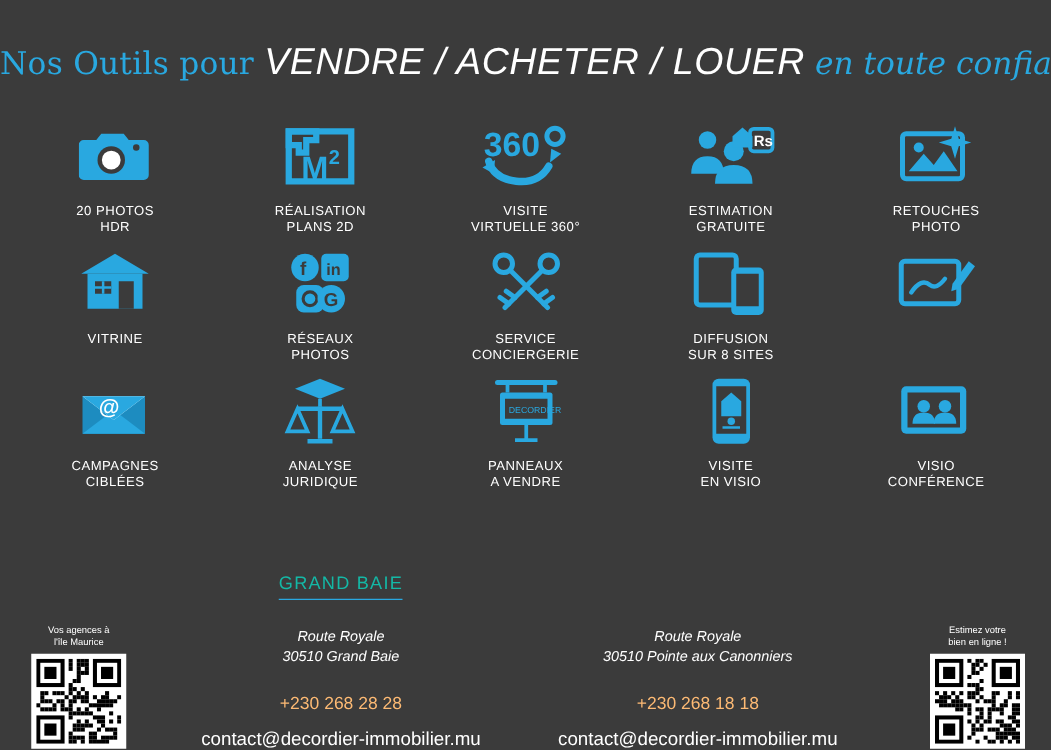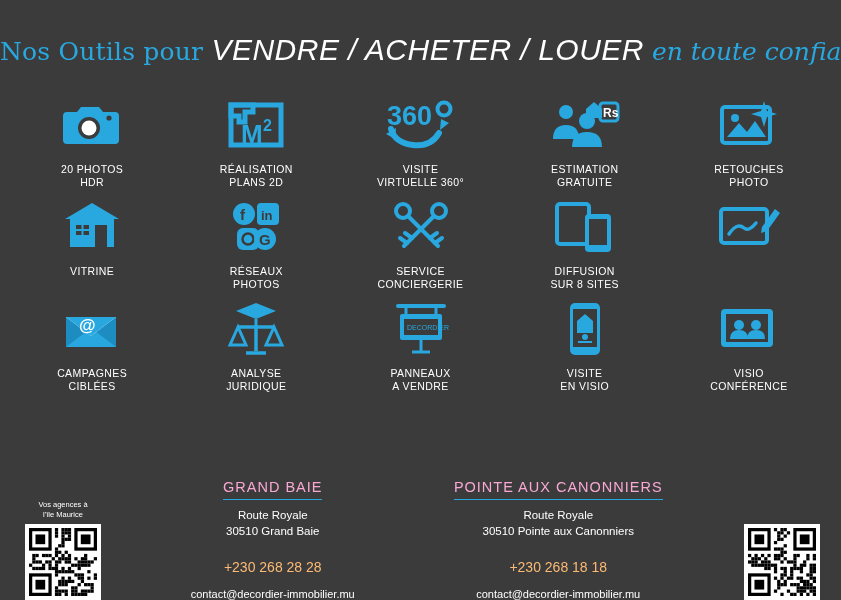--- a/index.html
+++ b/index.html
@@ -125,39 +125,40 @@
     display: block;
   }
   .addr-col {
     flex: 1 1 0;
     text-align: center;
     padding-top: 14px;
   }
   .addr-title {
     font-size: 14.5px;
     letter-spacing: 1px;
-    color: #f9a8d4;
+    color: #14b8a6;
     padding-bottom: 4px;
     display: inline-block;
     border-bottom: 1px solid #29a8e0;
-    margin-bottom: 7px;
+    margin-bottom: 22px;
   }
   .addr-line {
     font-size: 11.5px;
     line-height: 16px;
     color: #ffffff;
+    font-style: italic;
   }
   .addr-phone {
     font-size: 14px;
     color: #fdba74;
     margin-top: 20px;
     margin-bottom: 3px;
   }
   .addr-mail {
-    font-size: 11px;
+    font-size: 15px;
     color: #ffffff;
     margin-top: 13px;
   }
   .center-col {
     flex: 1 1 0;
     text-align: center;
     padding-top: 10px;
   }
   .script-title {
     font-family: "DejaVu Serif", serif;
@@ -593,28 +594,31 @@
     <div class="addr-col">
       <div class="addr-title">GRAND BAIE</div>
       <div class="addr-line">Route Royale</div>
       <div class="addr-line">30510 Grand Baie</div>
       <div class="addr-phone">+230 268 28 28</div>
       <div class="addr-mail">contact@decordier-immobilier.mu</div>
     </div>
 
 
     <div class="addr-col">
-      <div class="addr-title">POINTE AUX CANONNIERS</div>
       <div class="addr-line">Route Royale</div>
       <div class="addr-line">30510 Pointe aux Canonniers</div>
       <div class="addr-phone">+230 268 18 18</div>
       <div class="addr-mail">contact@decordier-immobilier.mu</div>
     </div>
 
     <div class="qr-right">
+      <div class="qr-caption">
+        <div>Estimez votre</div>
+        <div>bien en ligne !</div>
+      </div>
       <div class="qr">
         <div class="qrgrid" id="qr2"><svg width="68" height="68" viewBox="0 0 68 68">
               <rect x="25.904761904761905" y="0" width="3.238095238095238" height="3.238095238095238" fill="#000"></rect>
               <rect x="32.38095238095238" y="0" width="3.238095238095238" height="3.238095238095238" fill="#000"></rect>
               <rect x="35.61904761904762" y="0" width="3.238095238095238" height="3.238095238095238" fill="#000"></rect>
               <rect x="29.142857142857142" y="3.238095238095238" width="3.238095238095238" height="3.238095238095238" fill="#000"></rect>
               <rect x="32.38095238095238" y="3.238095238095238" width="3.238095238095238" height="3.238095238095238" fill="#000"></rect>
               <rect x="38.85714285714286" y="3.238095238095238" width="3.238095238095238" height="3.238095238095238" fill="#000"></rect>
               <rect x="29.142857142857142" y="6.476190476190476" width="3.238095238095238" height="3.238095238095238" fill="#000"></rect>
               <rect x="35.61904761904762" y="6.476190476190476" width="3.238095238095238" height="3.238095238095238" fill="#000"></rect>

